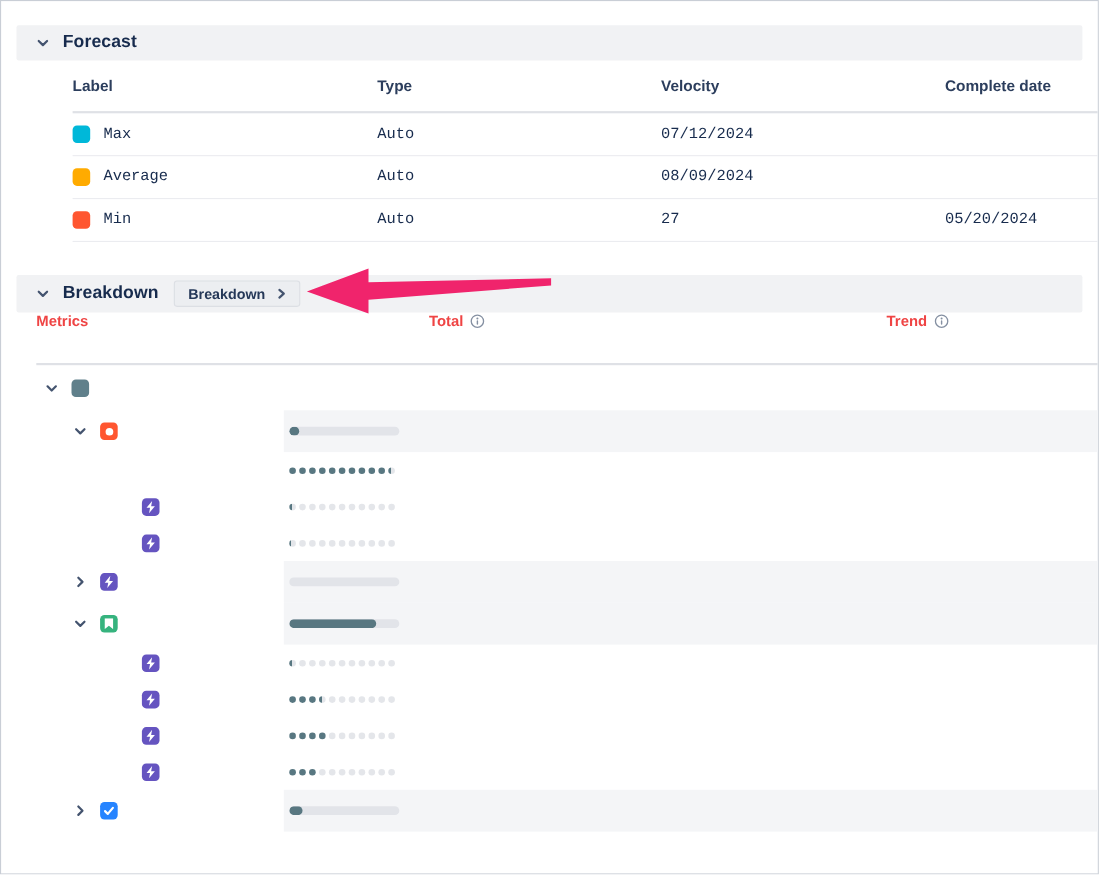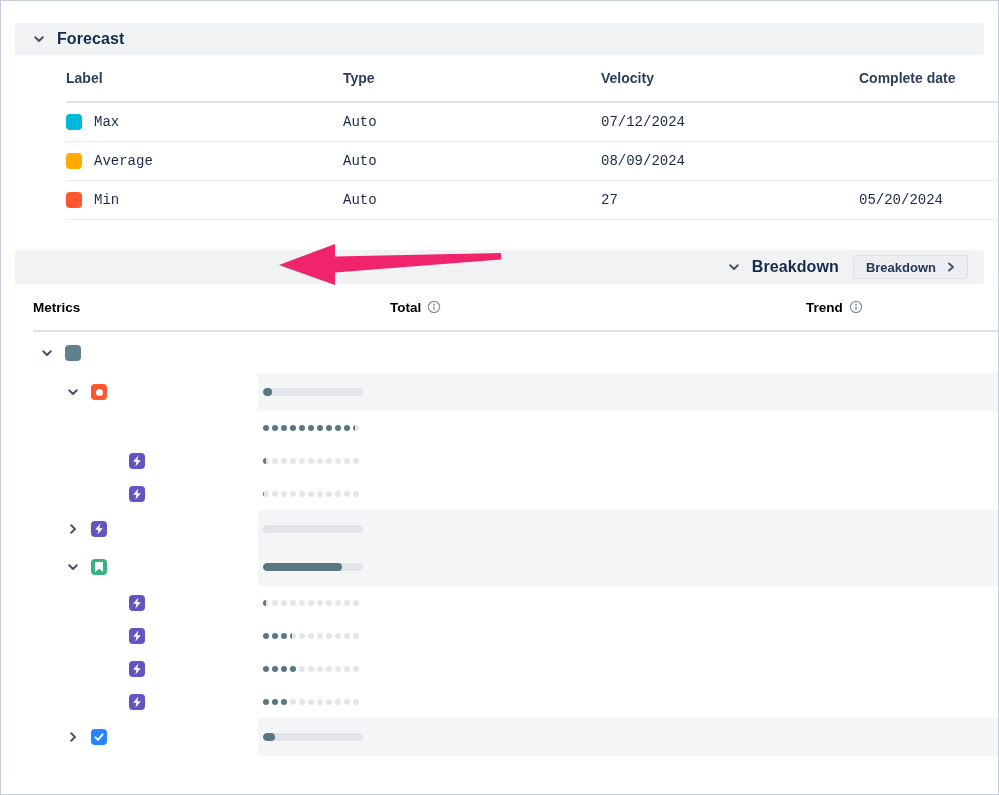--- a/index.html
+++ b/index.html
@@ -1,38 +1,38 @@
 <!DOCTYPE html>
 <html><head>
 <meta charset="utf-8">
 <style>
   html,body{margin:0;padding:0;background:#fff;}
   body{font-family:"Liberation Sans", sans-serif; color:#172B4D;}
   .screen{position:relative;width:997px;height:793px;border:1px solid #C9CED6;background:#fff;overflow:hidden;box-sizing:content-box;}
   .top-gap{height:22px;}
   .section-bar{height:32px;margin:0 14px;background:#F1F2F4;display:flex;align-items:center;padding:16px 16px;box-sizing:border-box;border-radius:2px;}
-  .section-bar.bd{height:34px;justify-content:flex-end;}
+  .section-bar.bd{height:34px;}
   .section-title{font-size:16px;font-weight:700;color:#172B4D;margin-left:10px;letter-spacing:.1px;}
   .chev{width:16px;height:16px;flex:none;display:flex;align-items:center;justify-content:center;}
   .chev svg{display:block;}
   .chev.right svg{transform:rotate(-90deg);}
   
   .ftable{margin-left:32px;}
   .fhead,.frow{display:grid;grid-template-columns:277px 258px 258px 1fr;align-items:center;margin-left:33px;}
   .fhead{height:46px;border-bottom:2px solid #DFE1E6;font-size:14px;font-weight:700;color:#2C3E5D;}
   .frow{height:38px;border-bottom:1px solid #EBECF0;font-size:14px;font-family:Liberation Mono, monospace;}
   .fcell-label{display:flex;align-items:center;}
   .swatch{width:16px;height:16px;border-radius:4px;margin-right:12px;flex:none;}
   
   .bd-gap{height:30px;}
   .pill{height:24px;margin-left:14px;padding:0 10px 0 12px;background:#ECEEF1;border:1px solid #DCDFE4;border-radius:3px;display:flex;align-items:center;gap:9px;cursor:pointer;}
   .pill-label{font-size:13px;font-weight:700;color:#253858;}
   .arrow-annot{position:absolute;left:270px;top:238px;width:240px;height:52px;pointer-events:none;z-index:6;}
   .btable{}
-  .bhead{display:flex;align-items:center;height:46px;margin-left:32px;border-bottom:2px solid #DFE1E6;font-size:13.5px;font-weight:700;color:#000000;}
+  .bhead{display:flex;align-items:flex-start;height:46px;margin-left:32px;border-bottom:2px solid #DFE1E6;font-size:13.5px;font-weight:700;color:#ef4444;}
   .bh-metrics{width:357px;}
   .bh-total{width:416px;display:flex;align-items:center;gap:6px;}
   .bh-trend{display:flex;align-items:center;gap:6px;}
   .info-icon{display:flex;align-items:center;cursor:pointer;}
   .brow{display:flex;align-items:stretch;}
   .brow.lvl0{height:41px;}
   .brow.lvl1{height:38px;}
   .brow.lvl2{height:33px;}
   .bm{width:257px;display:flex;align-items:center;box-sizing:border-box;flex:none;}
   .lvl0 .bm{padding-left:38px;}

